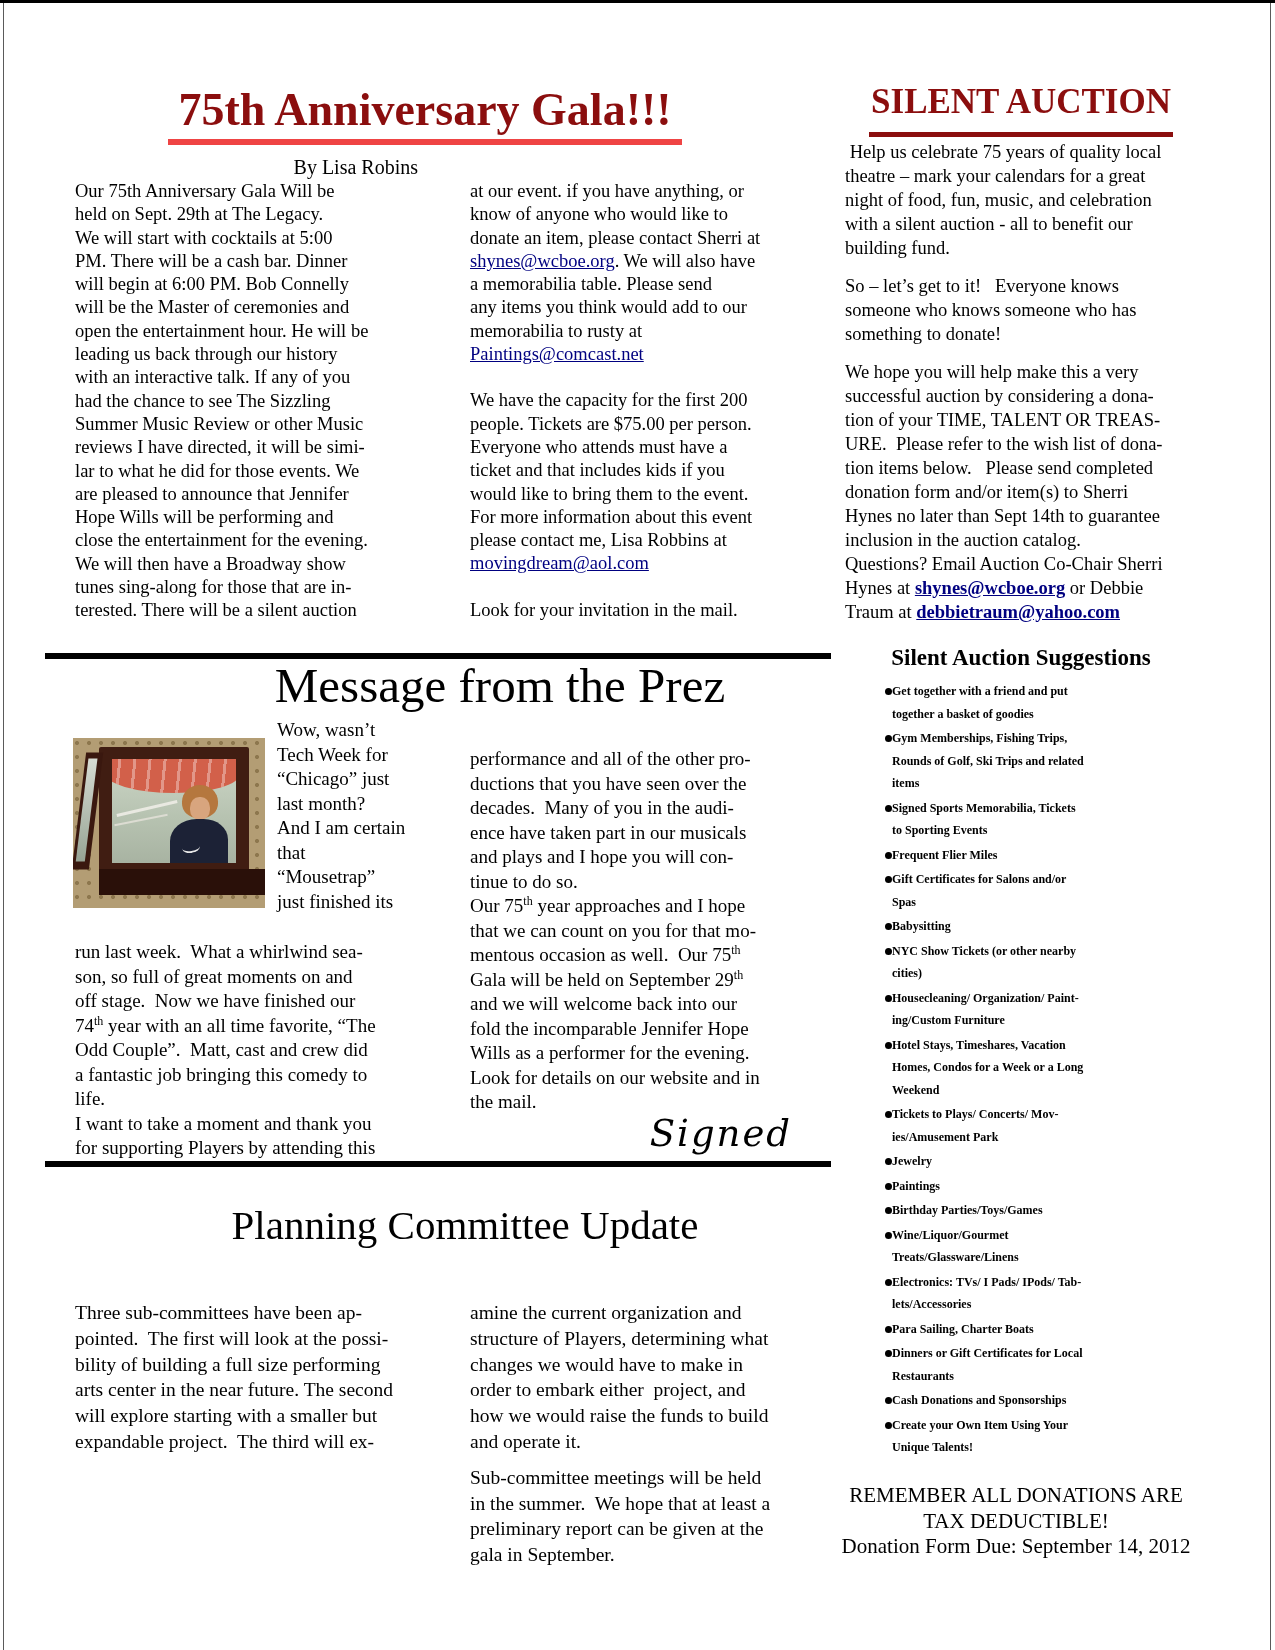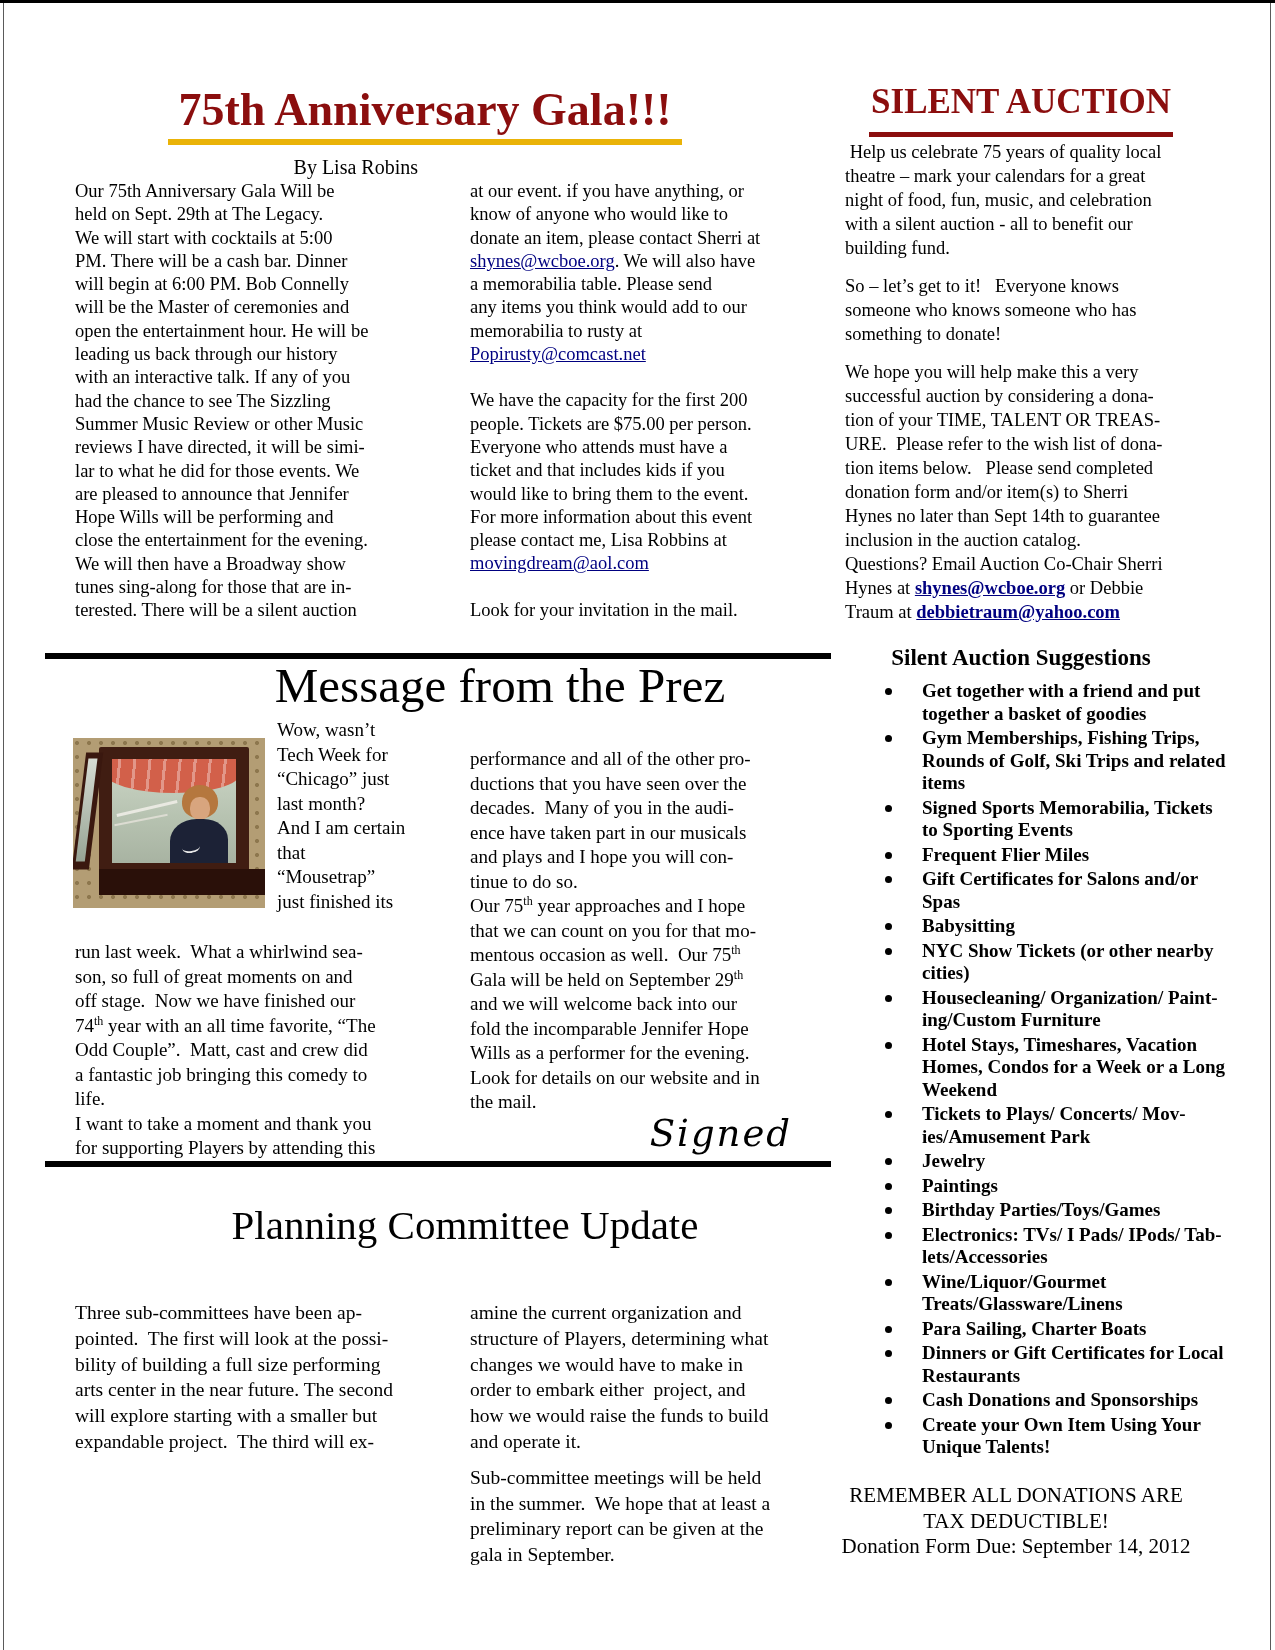--- a/index.html
+++ b/index.html
@@ -12,21 +12,21 @@
   .pre{white-space:pre;}
   
   #edge-top{top:0;left:0;width:1275px;height:3px;background:#000;}
   #edge-left{top:3px;left:3px;width:1px;height:1647px;background:#5a5a5a;}
   #edge-right{top:3px;left:1270px;width:1px;height:1647px;background:#5a5a5a;}
 
   
   #gala-title{left:75px;top:84px;width:700px;text-align:center;}
   #gala-title .t{
     display:inline-block;font-weight:bold;font-size:46px;line-height:52px;
-    color:#8b0e0e;border-bottom:6px solid #eab308;padding:0 10px 3px;
+    color:#8b0e0e;border-bottom:6px solid #ef4444;padding:0 10px 3px;
   }
   #gala-byline{left:70px;top:155px;width:348px;text-align:right;font-size:20px;line-height:24px;}
   #gala-col1{left:75px;top:180px;width:360px;font-size:18.5px;line-height:23.3px;}
   #gala-col2{left:470px;top:180px;width:340px;font-size:18.5px;line-height:23.3px;}
   #gala-col2 .para{margin:0 0 23px 0;}
   .link{color:#000080;text-decoration:underline;}
   .link.bold{font-weight:bold;}
 
   
   .rule{left:45px;width:786px;height:6px;background:#000;}
@@ -80,21 +80,21 @@
   
   #auction-title{left:845px;top:82px;width:352px;text-align:center;}
   #auction-title .t{
     display:inline-block;font-weight:bold;font-size:35px;line-height:40px;
     color:#8b0e0e;border-bottom:5px solid #8b0e0e;padding:0 2px 10px;
   }
   #auction-body{left:845px;top:140px;width:385px;font-size:18.5px;line-height:24px;}
   #auction-body .apara{margin:0 0 14px 0;}
   #sugg-heading{left:845px;top:644px;width:352px;text-align:center;font-weight:bold;font-size:23px;line-height:28px;}
   #sugg-list{left:885px;top:680px;width:335px;list-style:none;margin:0;padding:0;}
-  #sugg-list li{display:flex;gap:30px;margin:0 0 2px 0;font-weight:bold;font-size:19px;line-height:22.5px;font-family:Liberation Serif, serif;}
+  #sugg-list li{display:flex;margin:0 0 2px 0;font-weight:bold;font-size:12px;line-height:22.5px;font-family:Liberation Serif, serif;}
   .bullet-dot{flex:none;width:7px;height:7px;background:#000;border-radius:50%;margin-top:8px;}
   #auction-footer{left:810px;top:1483px;width:412px;text-align:center;font-size:21px;line-height:25.5px;}
   #auction-footer .pre{white-space:pre-line;}
 </style>
 </head>
 <body>
 
 <div class="abs" id="edge-top"></div>
 <div class="abs" id="edge-left"></div>
 <div class="abs" id="edge-right"></div>
@@ -125,21 +125,21 @@
 terested. There will be a silent auction</div>
 
 <div class="abs" id="gala-col2">
   <div class="para pre"><span>at our event. if you have anything, or
 know of anyone who would like to
 donate an item, please contact Sherri at
 </span><span class="link">shynes@wcboe.org</span><span>. We will also have
 a memorabilia table. Please send
 any items you think would add to our
 memorabilia to rusty at
-</span><span class="link">Popirusty@comcast.net</span></div>
+</span><span class="link">Paintings@comcast.net</span></div>
   <div class="para pre"><span>We have the capacity for the first 200
 people. Tickets are $75.00 per person.
 Everyone who attends must have a
 ticket and that includes kids if you
 would like to bring them to the event.
 For more information about this event
 please contact me, Lisa Robbins at
 </span><span class="link">movingdream@aol.com</span></div>
   <div class="para pre">Look for your invitation in the mail.</div>
 </div>
@@ -317,27 +317,27 @@
   <li>
       <span class="bullet-dot"></span>
       <span class="pre">Paintings</span>
     </li>
   <li>
       <span class="bullet-dot"></span>
       <span class="pre">Birthday Parties/Toys/Games</span>
     </li>
   <li>
       <span class="bullet-dot"></span>
+      <span class="pre">Wine/Liquor/Gourmet
+Treats/Glassware/Linens</span>
+    </li>
+  <li>
+      <span class="bullet-dot"></span>
       <span class="pre">Electronics: TVs/ I Pads/ IPods/ Tab-
 lets/Accessories</span>
-    </li>
-  <li>
-      <span class="bullet-dot"></span>
-      <span class="pre">Wine/Liquor/Gourmet
-Treats/Glassware/Linens</span>
     </li>
   <li>
       <span class="bullet-dot"></span>
       <span class="pre">Para Sailing, Charter Boats</span>
     </li>
   <li>
       <span class="bullet-dot"></span>
       <span class="pre">Dinners or Gift Certificates for Local
 Restaurants</span>
     </li>

